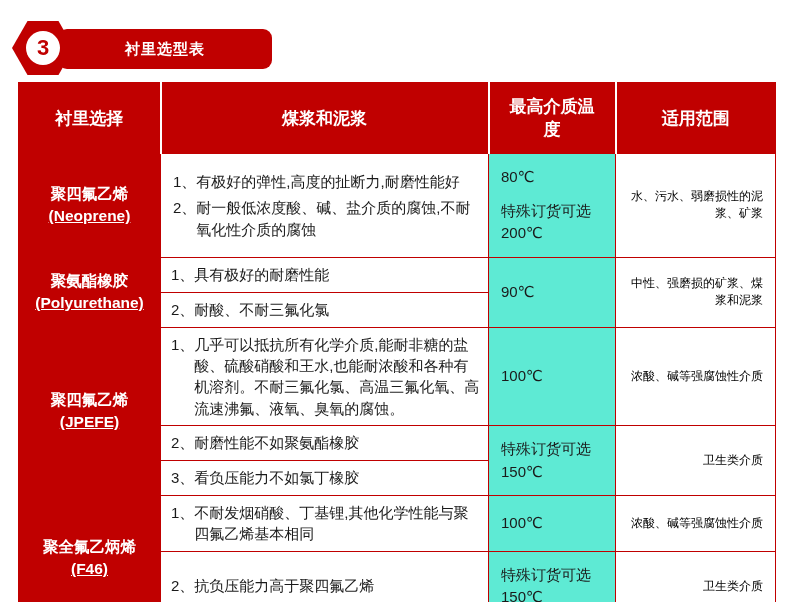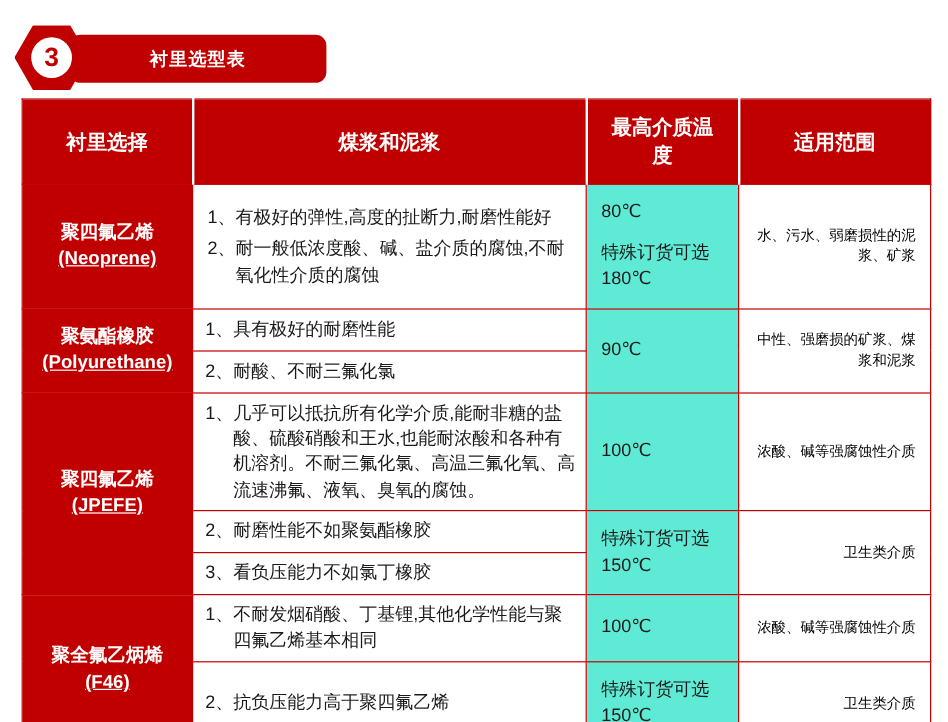--- a/index.html
+++ b/index.html
@@ -161,21 +161,21 @@
               </div>
               <div class="item">
                 <span class="num">2、</span>
                 <span class="txt">耐一般低浓度酸、碱、盐介质的腐蚀,不耐氧化性介质的腐蚀</span>
               </div>
             </td>
             <td class="temp" rowspan="1">
               <span class="tline">80℃</span>
               <span class="gap"></span>
               <span class="tline">特殊订货可选</span>
-              <span class="tline">180℃</span>
+              <span class="tline">200℃</span>
             </td>
             <td class="range" rowspan="1">水、污水、弱磨损性的泥浆、矿浆</td>
           </tr>
           <tr>
             <td class="name" rowspan="2"><span>聚氨酯橡胶</span><span class="en">(Polyurethane)</span></td>
             <td class="perf tight">
               <div class="item">
                 <span class="num">1、</span>
                 <span class="txt">具有极好的耐磨性能</span>
               </div>

